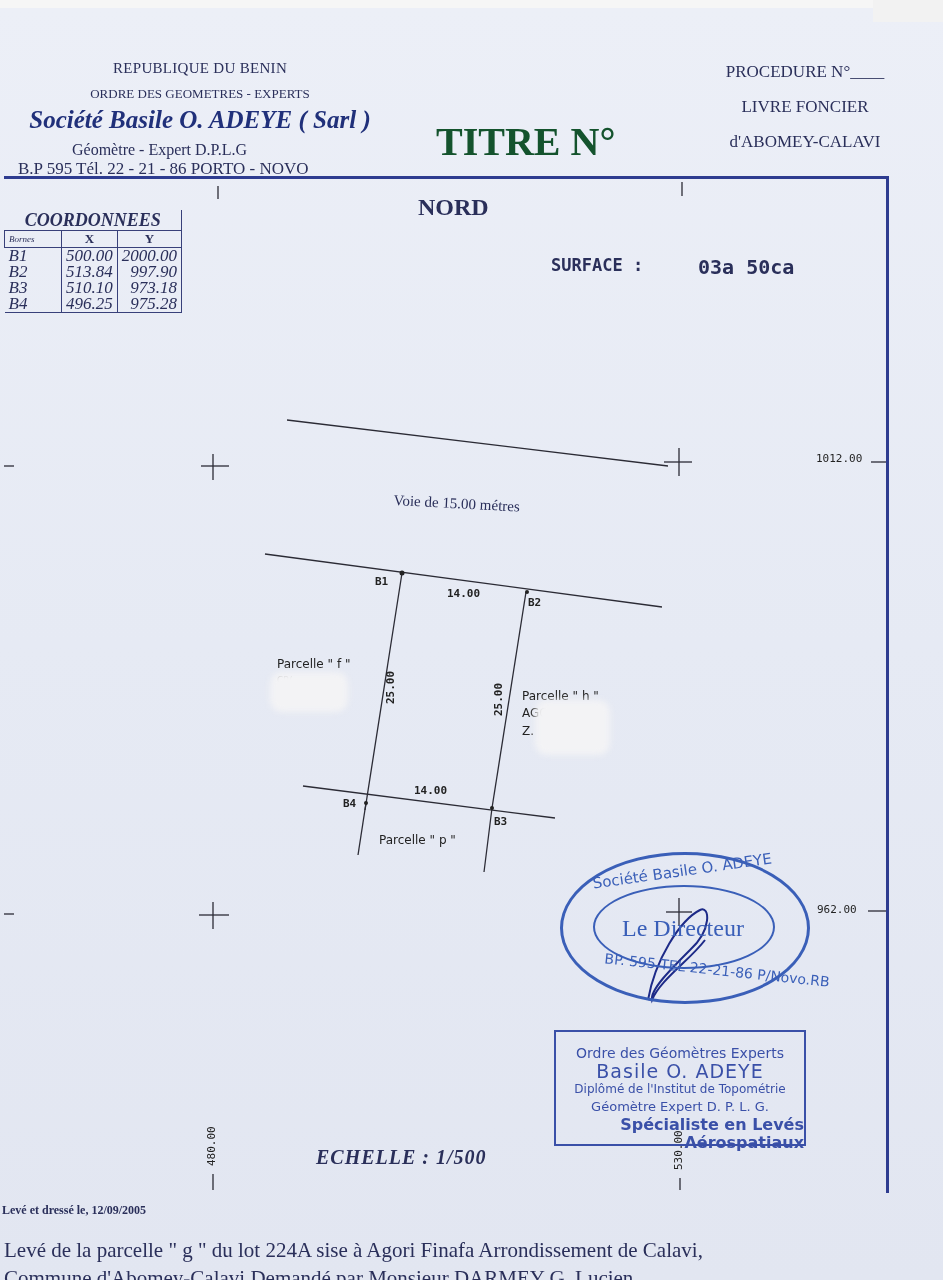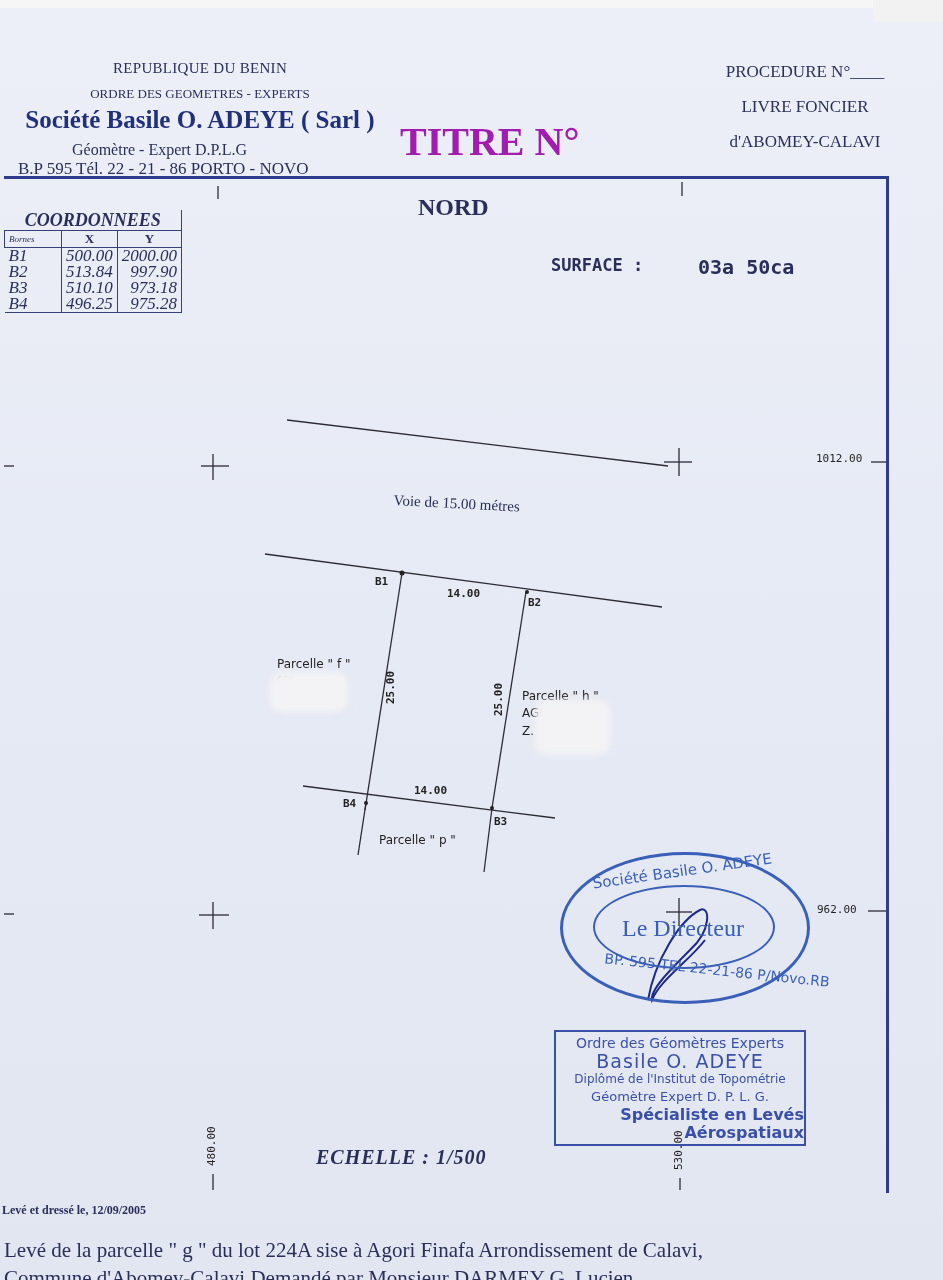--- a/index.html
+++ b/index.html
@@ -13,24 +13,24 @@
     position: absolute; left: 0; top: 8px; width: 943px; height: 1272px;
     background: linear-gradient(180deg, #eceff7 0%, #e6eaf4 50%, #e2e6f1 100%);
   }
   .top-strip { position:absolute; left:0; top:0; width:943px; height:8px; background:#f6f6f6; }
   .corner-mark { position:absolute; right:0; top:0; width:70px; height:22px; background:#f2f2f2; }
   .abs { position: absolute; white-space: nowrap; }
 
   .hdr-left { text-align:center; width: 400px; left: 0; }
   .hdr-l1 { top: 60px; font-size: 15px; letter-spacing: .3px; }
   .hdr-l2 { top: 86px; font-size: 13px; }
-  .hdr-l3 { top: 106px; font-size: 25px; font-weight: bold; color:#20307a; }
+  .hdr-l3 { top: 106px; font-size: 25px; font-style: italic; font-weight: bold; color:#20307a; }
   .hdr-l4 { top: 141px; font-size: 16px; left: 72px; width:auto; }
   .hdr-l5 { top: 159px; font-size: 17px; left: 18px; width:auto; }
-  .title-no { left: 400px; top: 118px; font-size: 40px; font-weight: bold; color:#a21caf; }
+  .title-no { left: 436px; top: 118px; font-size: 40px; font-weight: bold; color:#14532d; }
   .hdr-right { left: 690px; text-align:center; width: 230px; font-size:17px; }
   .hdr-r1 { top: 62px; }
   .hdr-r2 { top: 97px; }
   .hdr-r3 { top: 132px; }
 
   .frame {
     position:absolute; left: 4px; top: 176px; width: 882px; height: 1014px;
     border: 3px solid #2e3c90; border-left: none; border-bottom: none;
   }
   .nord { left: 418px; top: 194px; font-size: 24px; font-weight: bold; }
@@ -69,21 +69,21 @@
   .stamp-txt-top { left: 592px; top: 862px; color:#3a5fb8; font-family:"DejaVu Sans", sans-serif; font-size: 15px; transform: rotate(-8deg); }
   .stamp-txt-mid { left: 622px; top: 915px; color:#3a5fb8; font-size: 24px; }
   .stamp-txt-bot { left: 604px; top: 962px; color:#3a5fb8; font-family:"DejaVu Sans", sans-serif; font-size: 14px; transform: rotate(6deg); }
 
   .stamp-rect {
     position:absolute; left: 554px; top: 1030px; width: 248px; height: 112px;
     border: 2px solid #3a50a8; color:#3a50a8; text-align:center;
     font-family:"DejaVu Sans", sans-serif;
   }
   .stamp-rect div { line-height: 18px; }
-  .sr1 { font-size: 14px; margin-top: 2px; }
+  .sr1 { font-size: 14px; margin-top: 12px; }
   .sr2 { font-size: 19px; letter-spacing: 1px; }
   .sr3 { font-size: 12px; }
   .sr4 { font-size: 13px; }
   .sr5 { font-size: 16px; font-weight:bold;text-align:right; }
 
   .redact { position:absolute; background:#f3f3f5; border-radius: 12px; filter: blur(3px); }
 </style>
 </head>
 <body>
 

